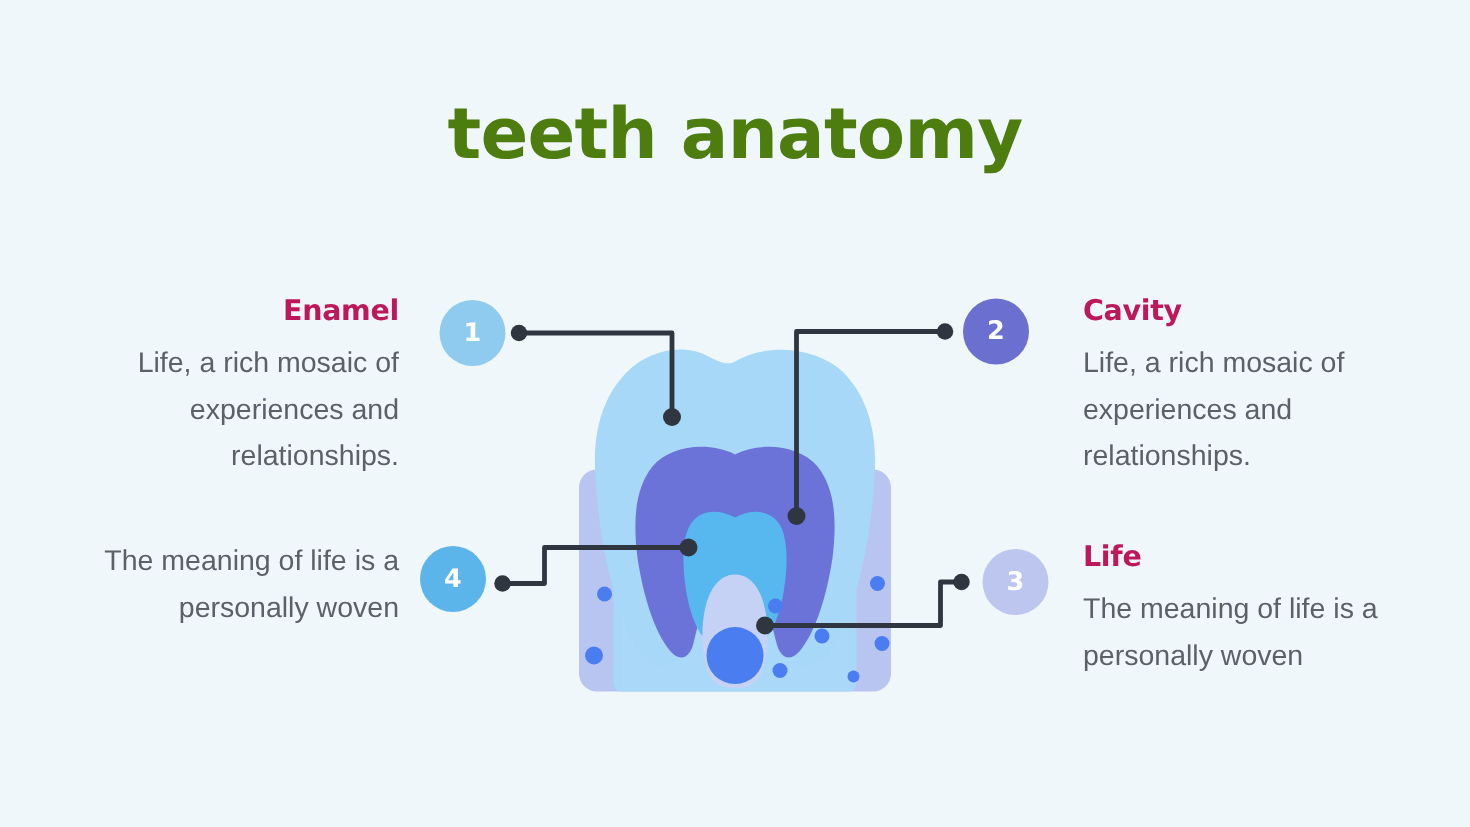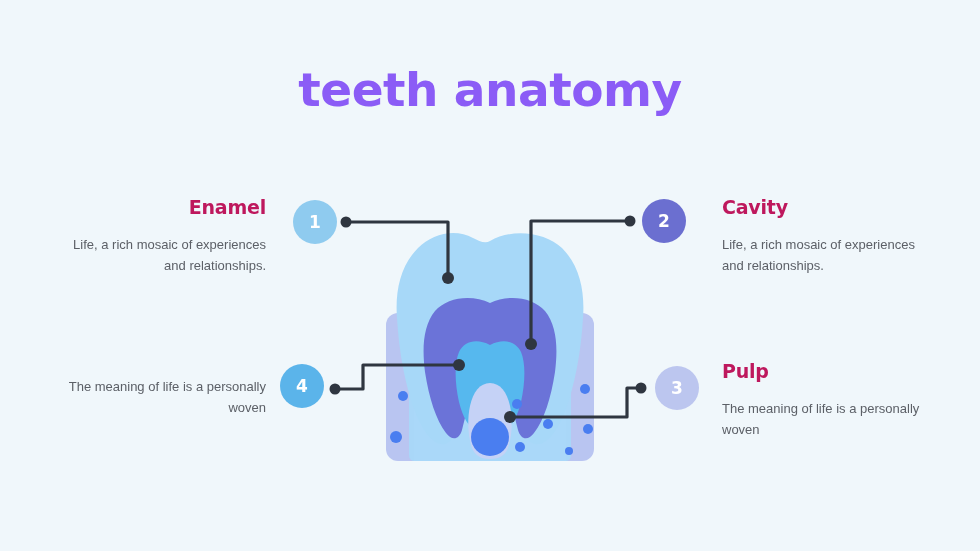--- a/index.html
+++ b/index.html
@@ -25,42 +25,41 @@
   
   .title {
     position: absolute;
     left: 0;
     top: 62px;
     width: 980px;
     text-align: center;
     font-size: 47px;
     font-weight: bold;
     letter-spacing: -0.5px;
-    color: #8b5cf6;
+    color: #4d7c0f;
     font-family: "DejaVu Sans", sans-serif;
   }
 
   
   .block {
     position: absolute;
     width: 212px;
   }
   .block .heading {
     font-size: 19px;
     font-weight: bold;
     color: #be185d;
     margin-bottom: 10px;
     font-family: "DejaVu Sans", sans-serif;
     letter-spacing: -0.2px;
   }
   .block .body {
-    font-size: 13px;
+    font-size: 19px;
     line-height: 1.62;
     color: #5c6067;
-    margin-top: 16px;
   }
 
   .block-left  { text-align: right; }
   .block-right { text-align: left;  }
 
   #block-enamel      { left: 54px;  top: 196px; }
   #block-dentin      { left: 722px; top: 196px; }
   #block-pulp-cavity { left: 40px;  top: 360px; width: 226px; }
   #block-bone        { left: 722px; top: 360px; width: 226px; }
 
@@ -209,17 +208,17 @@
   <div class="block block-right" id="block-dentin">
     <div class="heading">Cavity</div>
     <div class="body">Life, a rich mosaic of experiences and relationships.</div>
   </div>
 
   <div class="block block-left" id="block-pulp-cavity">
     <div class="body">The meaning of life is a personally woven</div>
   </div>
 
   <div class="block block-right" id="block-bone">
-    <div class="heading">Pulp</div>
+    <div class="heading">Life</div>
     <div class="body">The meaning of life is a personally woven</div>
   </div>
 
 </div>
 
 </body></html>

